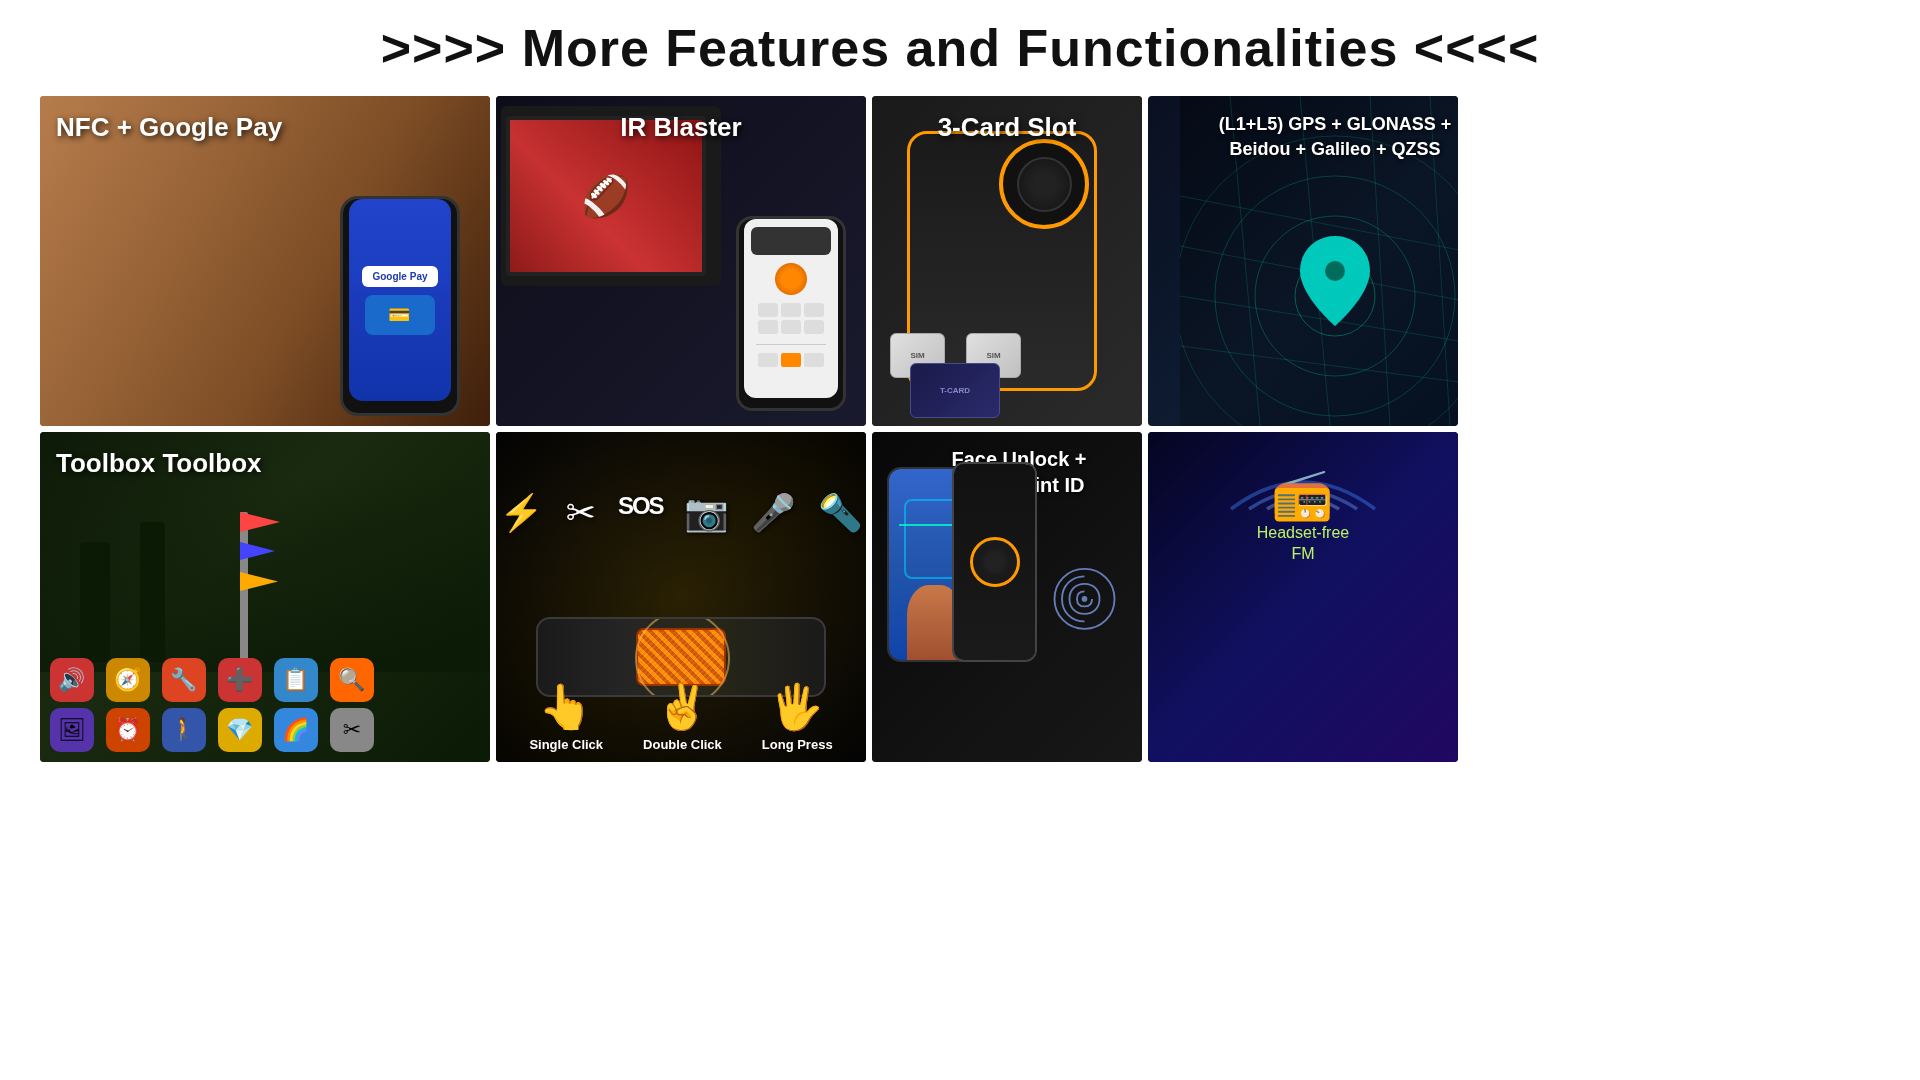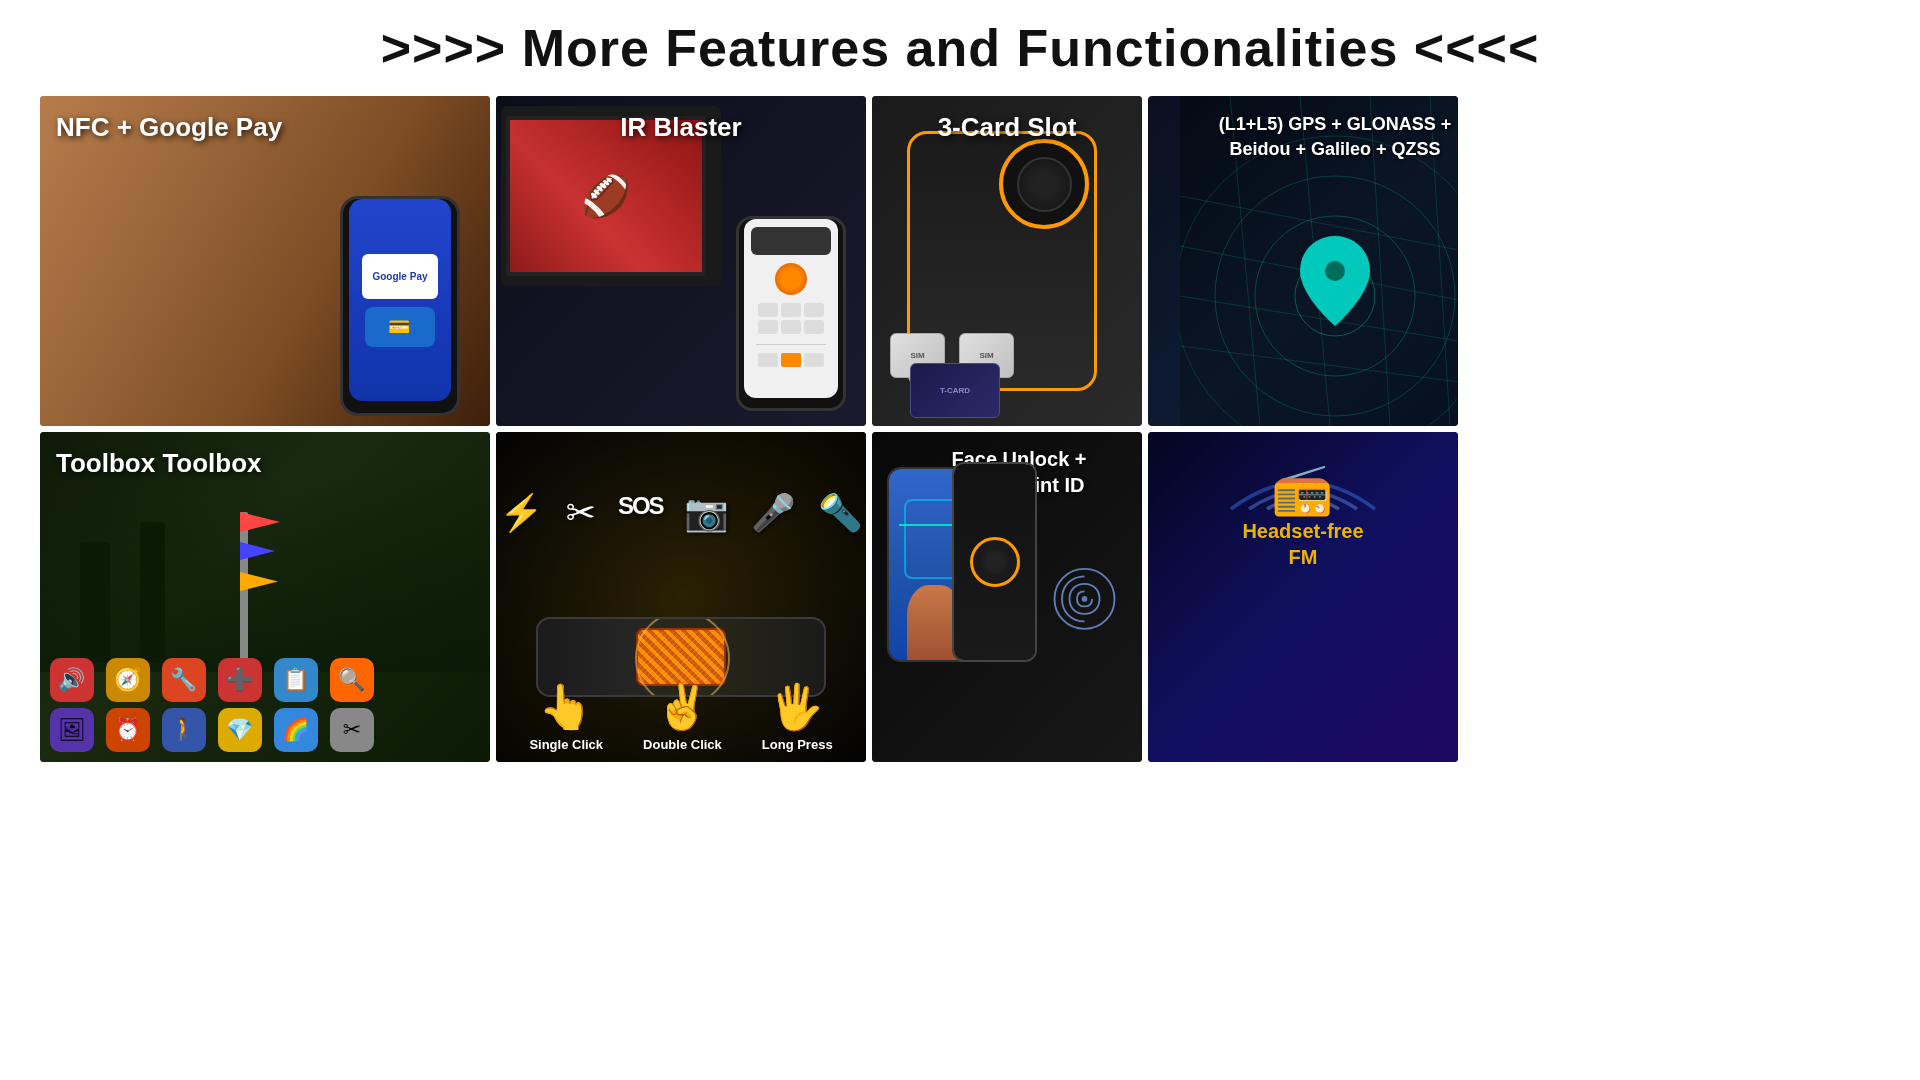--- a/index.html
+++ b/index.html
@@ -319,23 +319,23 @@
     .face-bg {
       width: 100%;
       height: 100%;
       background: linear-gradient(135deg, #080808 0%, #181818 100%);
       position: relative;
       display: flex;
       align-items: center;
       justify-content: center;
     }
     .fm-label {
-      color: #eab308;
-      font-size: 20px;
-      font-weight: 700;
+      color: #bef264;
+      font-size: 16px;
+      font-weight: 400;
       text-align: center;
       line-height: 1.3;
       z-index: 10;
       position: relative;
     }
     .wifi6-label {
       color: #4488ff;
       font-size: 64px;
       font-weight: 900;
       text-align: center;
@@ -368,21 +368,21 @@
               <div class="terminal-key"></div>
               <div class="terminal-key"></div>
             <div class="terminal-key green"></div>
               <div class="terminal-key yellow"></div>
               <div class="terminal-key red"></div>
           </div>
         </div>
 
         <div style="position:absolute;right:30px;bottom:10px;width:120px;height:220px;background:#111;border-radius:18px;border:3px solid #333;">
           <div style="width:102px;height:202px;margin:0 auto;background:linear-gradient(180deg,#2244cc 0%,#1133aa 100%);border-radius:14px;display:flex;flex-direction:column;align-items:center;justify-content:center;gap:8px;">
-            <div style="background:#fff;border-radius:6px;padding:17px 10px;font-size:10px;font-weight:900;color:#1a3aaa;">Google Pay</div>
+            <div style="background:#fff;border-radius:6px;padding:5px 10px;font-size:10px;font-weight:900;color:#1a3aaa;">Google Pay</div>
             <div style="width:70px;height:40px;background:#1a6acc;border-radius:8px;display:flex;align-items:center;justify-content:center;">
               <span style="color:#fff;font-size:18px;">💳</span>
             </div>
           </div>
         </div>
         <div class="cell-label">NFC + Google Pay</div>
       </div>
     </div>
 
     <div class="cell cell-ir">
@@ -420,21 +420,21 @@
 
     <div class="cell cell-3card">
       <div class="card3-bg">
 
         <div style="position:relative;width:200px;height:260px;">
           <div style="width:190px;height:260px;background:linear-gradient(180deg,#1a1a1a 0%,#2a2a2a 100%);border-radius:20px;border:3px solid #ff9900;position:relative;">
             <div style="position:absolute;top:5px;right:5px;width:90px;height:90px;border-radius:50%;border:4px solid #ff9900;background:#111;display:flex;align-items:center;justify-content:center;">
               <div style="width:55px;height:55px;border-radius:50%;background:radial-gradient(circle,#222 30%,#111 100%);border:2px solid #333;"></div>
             </div>
 
-            <div style="position:absolute;bottom:10px;left:-20px;display:flex;gap:14px;">
+            <div style="position:absolute;bottom:10px;left:-20px;display:flex;gap:21px;">
               <div style="width:55px;height:45px;background:linear-gradient(135deg,#e0e0e0,#c0c0c0);border-radius:6px;border:1px solid #aaa;display:flex;align-items:center;justify-content:center;font-size:8px;color:#555;font-weight:bold;">SIM</div>
               <div style="width:55px;height:45px;background:linear-gradient(135deg,#e0e0e0,#c0c0c0);border-radius:6px;border:1px solid #aaa;display:flex;align-items:center;justify-content:center;font-size:8px;color:#555;font-weight:bold;">SIM</div>
             </div>
             <div style="position:absolute;bottom:-30px;left:0;width:90px;height:55px;background:linear-gradient(135deg,#1a1a4a,#2a2a6a);border-radius:6px;border:1px solid #4a4a8a;display:flex;align-items:center;justify-content:center;font-size:8px;color:#8888cc;font-weight:bold;">T-CARD</div>
           </div>
         </div>
         <div class="cell-label-center">3-Card Slot</div>
       </div>
     </div>
 

